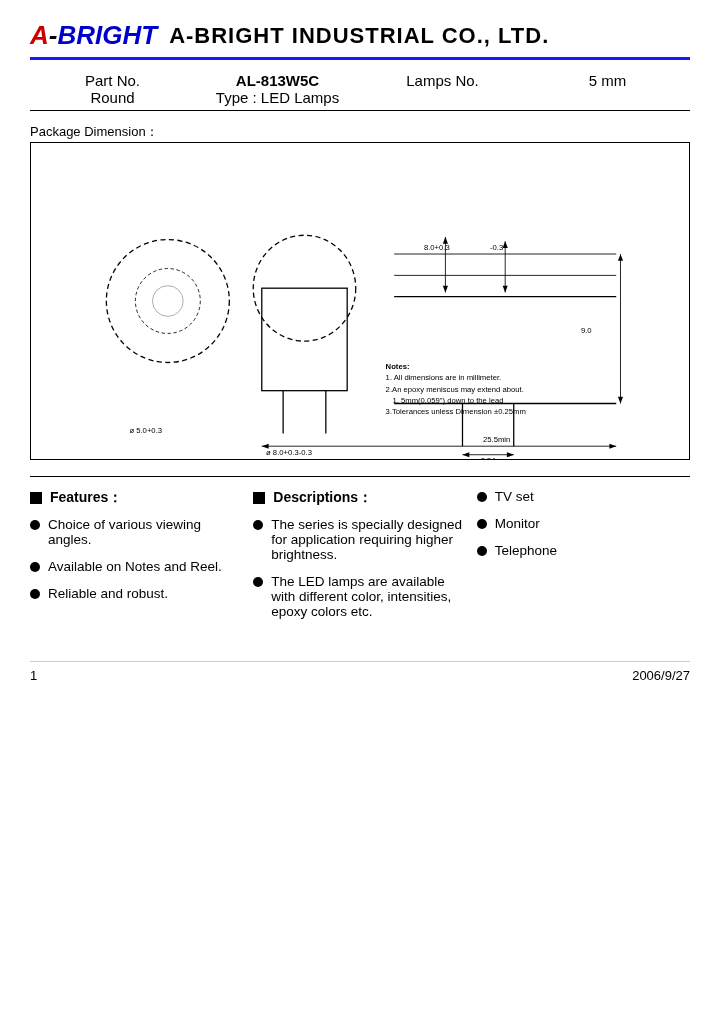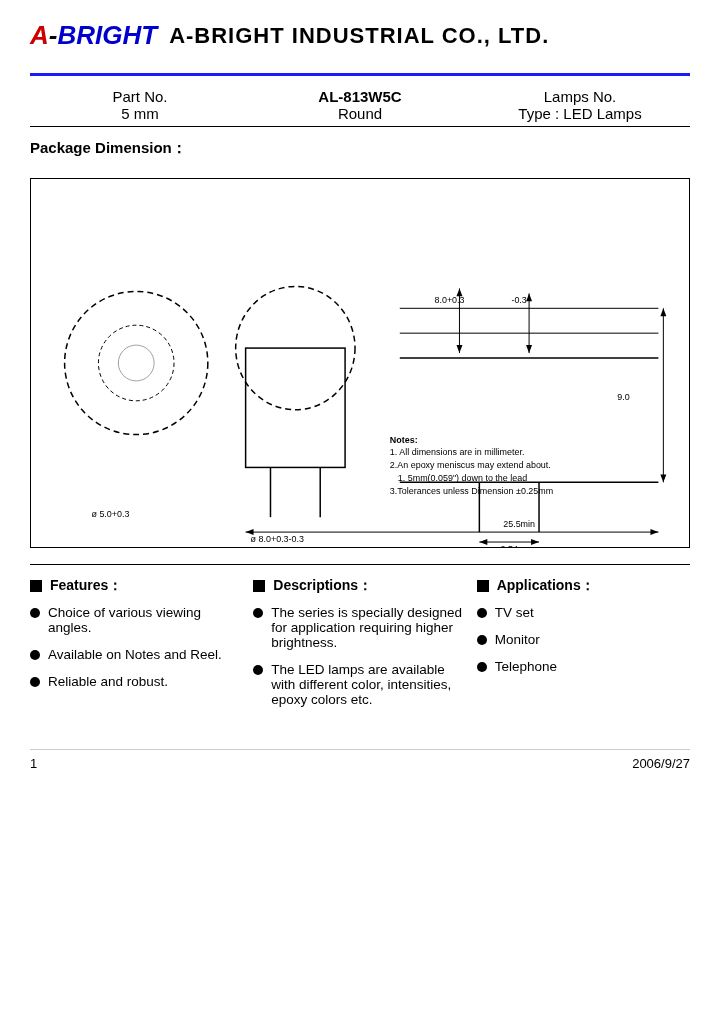--- a/index.html
+++ b/index.html
@@ -10,21 +10,21 @@
       font-family: Arial, sans-serif;
       font-size: 14px;
       color: #000;
       padding: 20px 30px;
     }
 
     
     .header {
       display: flex;
       align-items: center;
-      padding-bottom: 22px;
+      padding-bottom: 6px;
       border-bottom: 3px solid #1a1aff;
       margin-bottom: 8px;
     }
     .logo-abright {
       font-size: 26px;
       font-weight: 900;
       font-style: italic;
       margin-right: 12px;
       font-family: Arial Black, Arial, sans-serif;
     }
@@ -33,21 +33,21 @@
     .logo-dash { color: #000; }
     .header-company {
       font-size: 22px;
       font-weight: bold;
       letter-spacing: 1px;
     }
 
     
     .part-info {
       display: grid;
-      grid-template-columns: 1fr 1fr 1fr;
+      grid-template-columns: 1fr 1fr 1fr 1fr;
       text-align: center;
       margin: 12px 0 4px 0;
     }
     .part-info .label {
       font-size: 15px;
     }
     .part-info .value {
       font-size: 15px;
       font-weight: bold;
     }
@@ -55,28 +55,28 @@
       font-size: 15px;
     }
     .part-divider {
       border: none;
       border-top: 1.5px solid #000;
       margin: 4px 0 12px 0;
     }
 
     
     .section-label {
-      font-size: 15px;
-      font-weight: bold;
-      margin-bottom: 20px;
+      font-size: 13px;
+      font-weight: normal;
+      margin-bottom: 1px;
     }
     .diagram-box {
       border: 1.5px solid #000;
       width: 100%;
-      height: 370px;
+      height: 318px;
       position: relative;
       margin-bottom: 16px;
       overflow: hidden;
     }
 
     
     .diagram-svg {
       width: 100%;
       height: 100%;
     }
@@ -253,24 +253,20 @@
       <span class="circle-bullet"></span>
       <span>The series is specially designed for application requiring higher brightness.</span>
     </div>
     <div class="bullet-item">
       <span class="circle-bullet"></span>
       <span>The LED lamps are available with different color, intensities, epoxy colors etc.</span>
     </div>
   </div>
 
   <div>
-    <div class="col-header">
-      <span class="square-bullet"></span>
-      <span>Applications：</span>
-    </div>
     <div class="bullet-item">
       <span class="circle-bullet"></span>
       <span>TV set</span>
     </div>
     <div class="bullet-item">
       <span class="circle-bullet"></span>
       <span>Monitor</span>
     </div>
     <div class="bullet-item">
       <span class="circle-bullet"></span>

